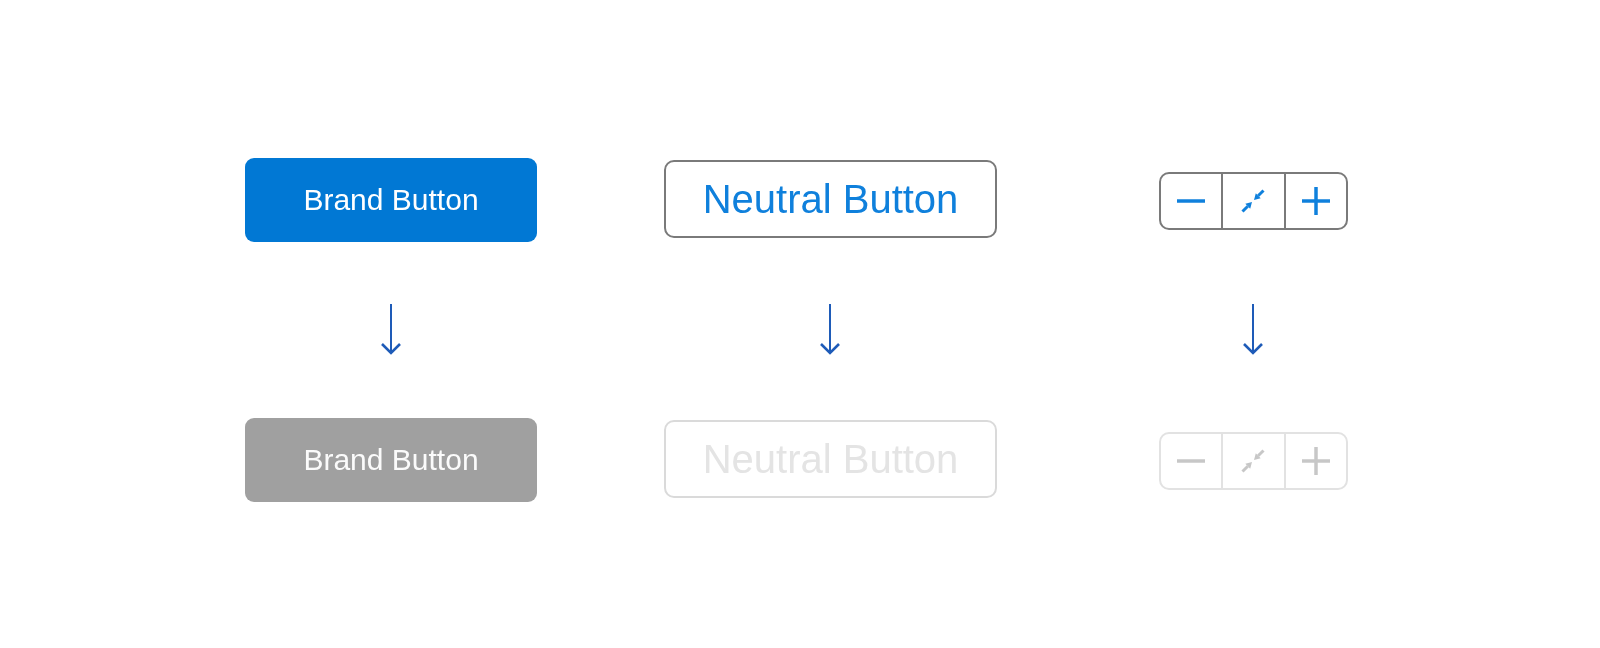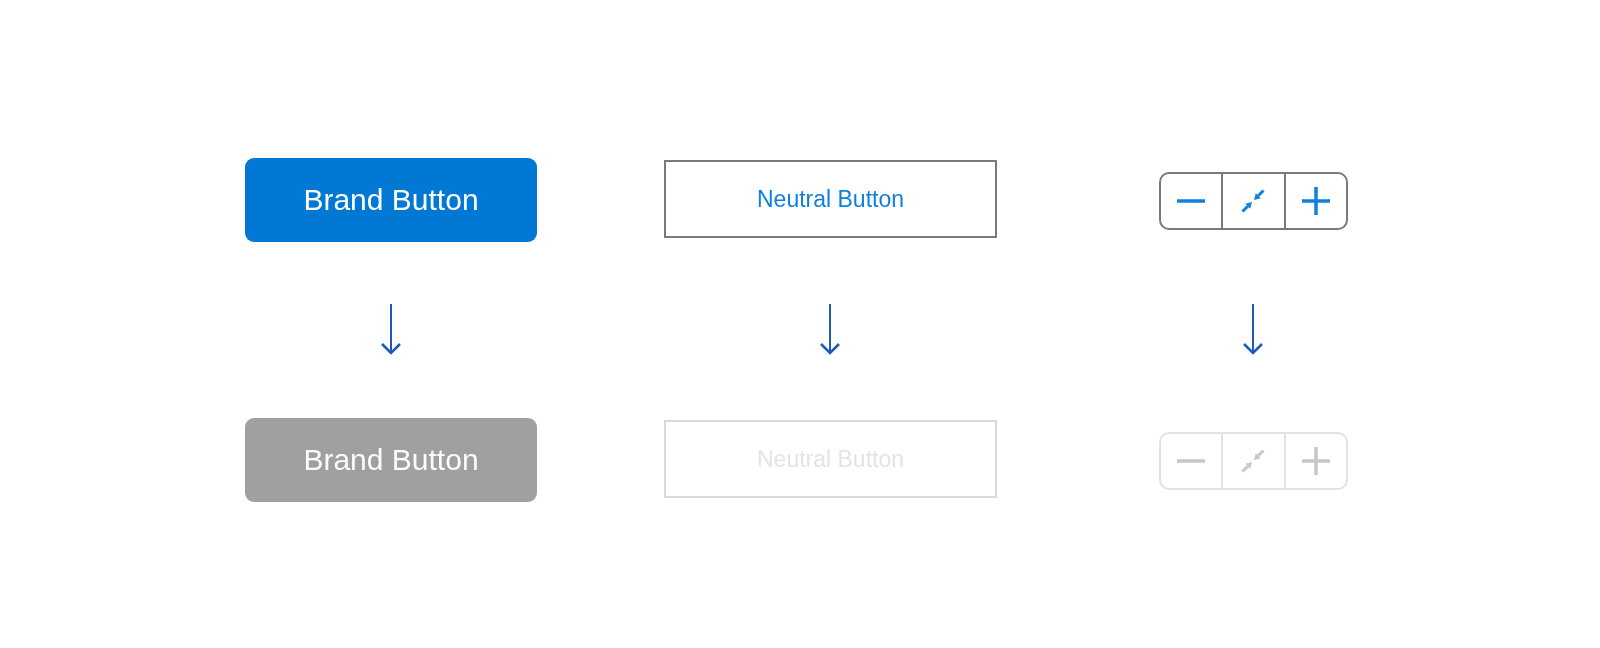--- a/index.html
+++ b/index.html
@@ -34,25 +34,25 @@
   }
   .btn-brand.disabled {
     background: var(--disabled-fill-gray, #a0a0a0);
     color: #fbfbfb;
     cursor: default;
   }
 
   
   .btn-neutral {
     width: 333px; height: 78px;
-    border-radius: 0;
+    border-radius: 10px;
     background: #ffffff;
     border: 2px solid var(--enabled-border-gray, #7a7a7a);
     color: var(--accent-blue, #0f80dc);
-    font-size: 23px;
+    font-size: 40px;
   }
   .btn-neutral.disabled {
     border-color: var(--disabled-border-gray, #dadada);
     color: var(--disabled-text-gray, #e4e4e4);
     cursor: default;
   }
 
   
   .stepper {
     width: 189px; height: 58px;

